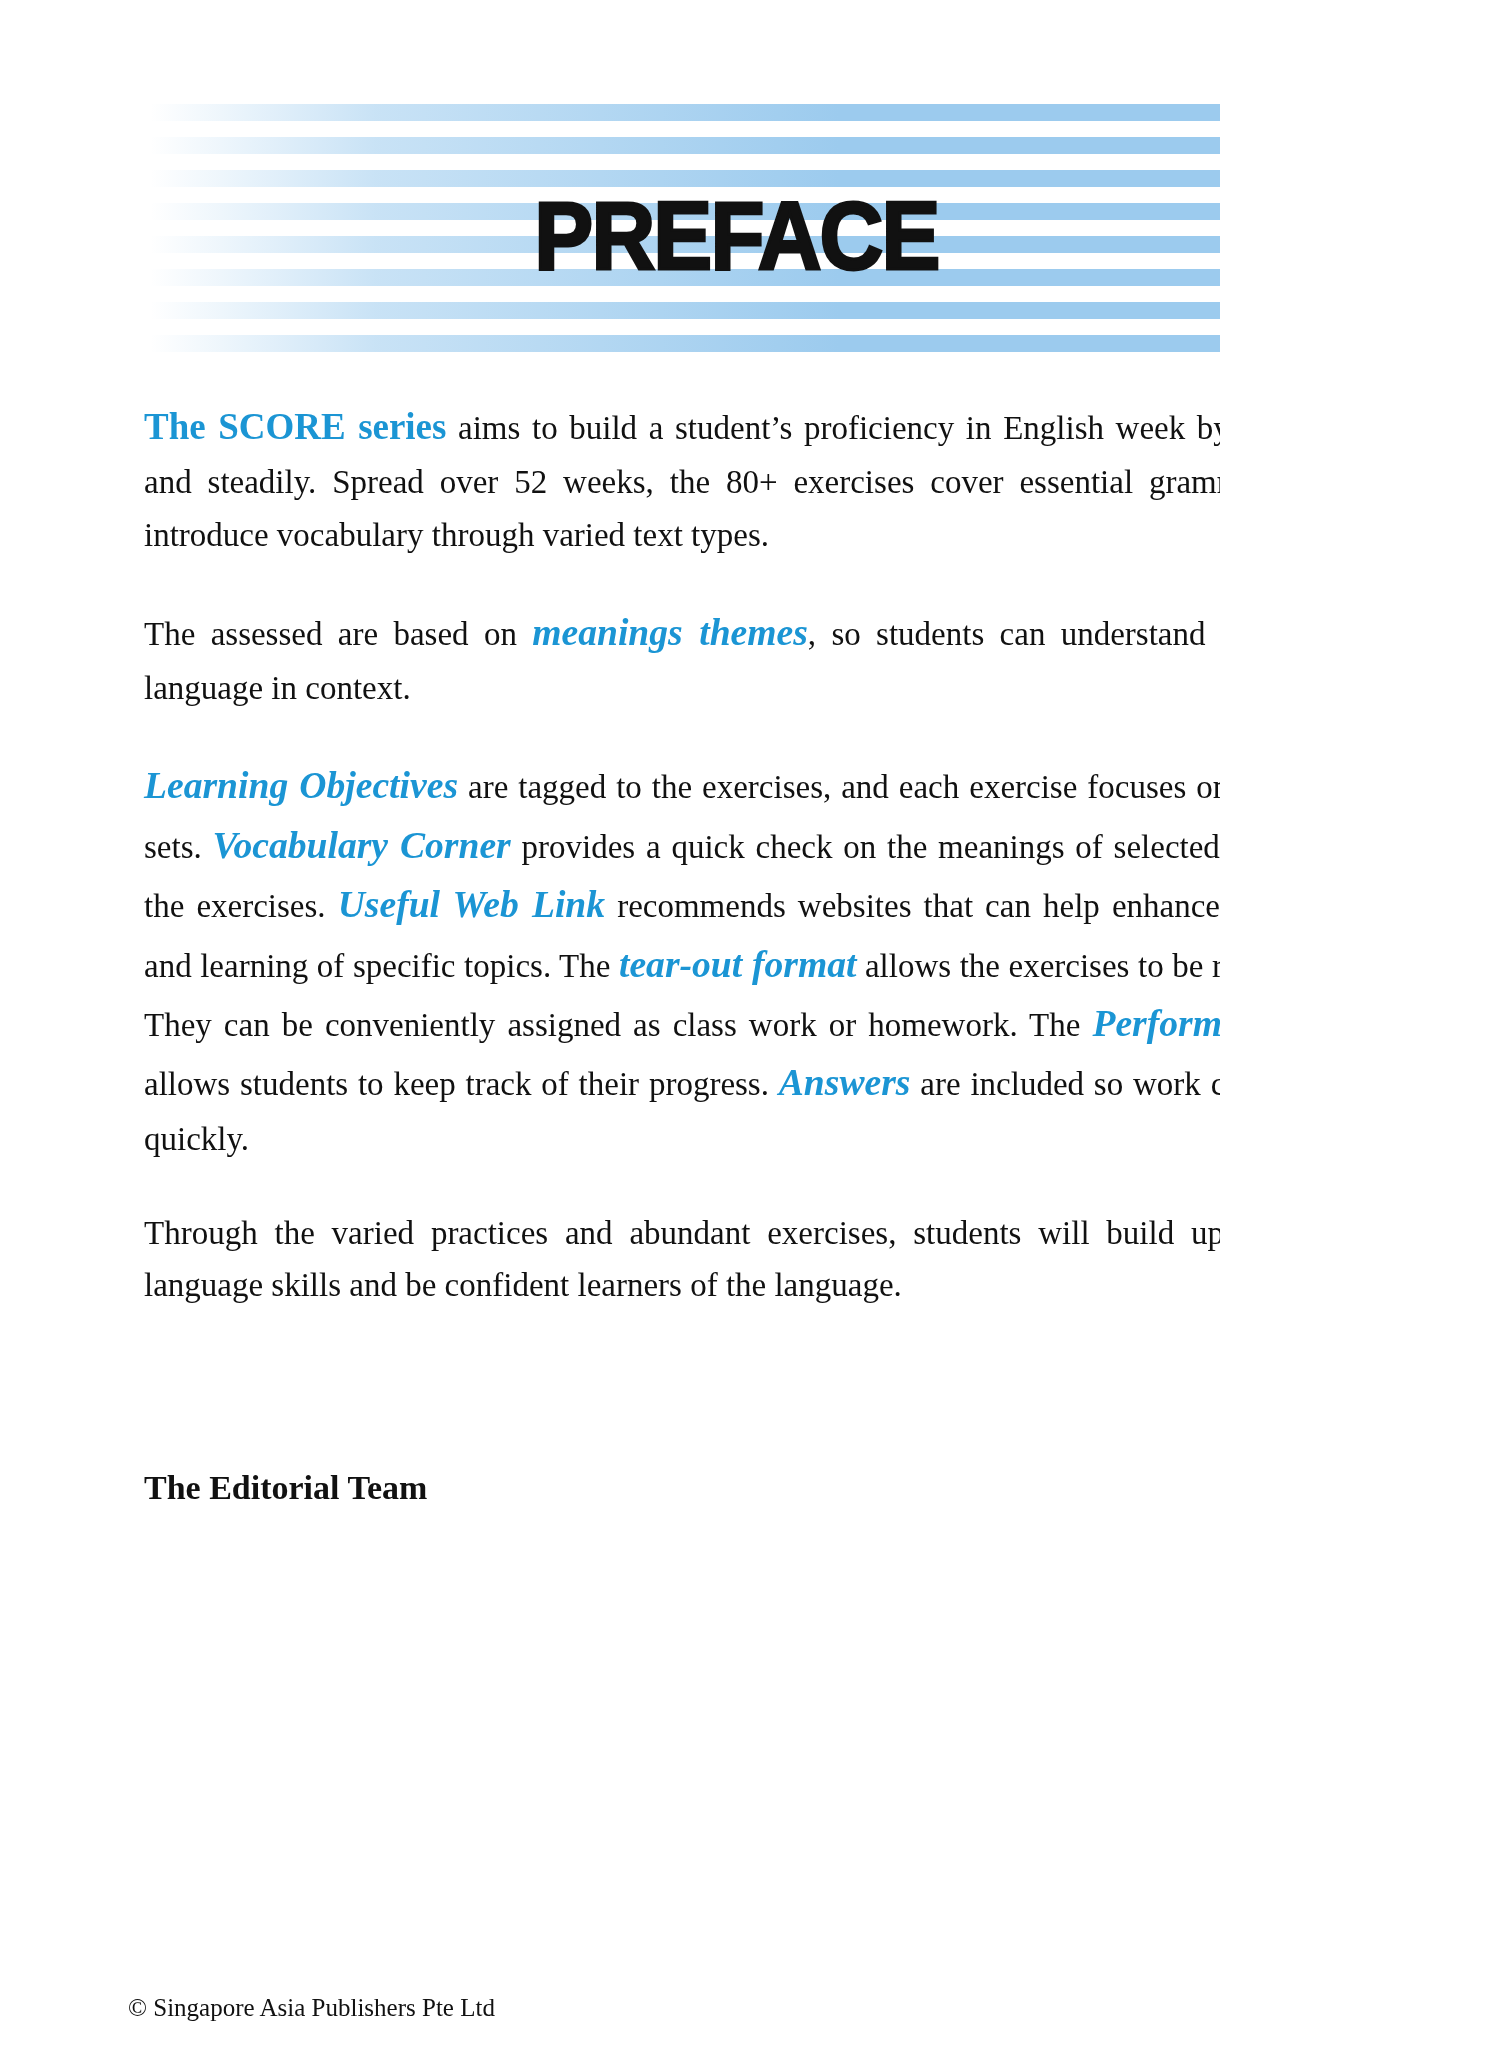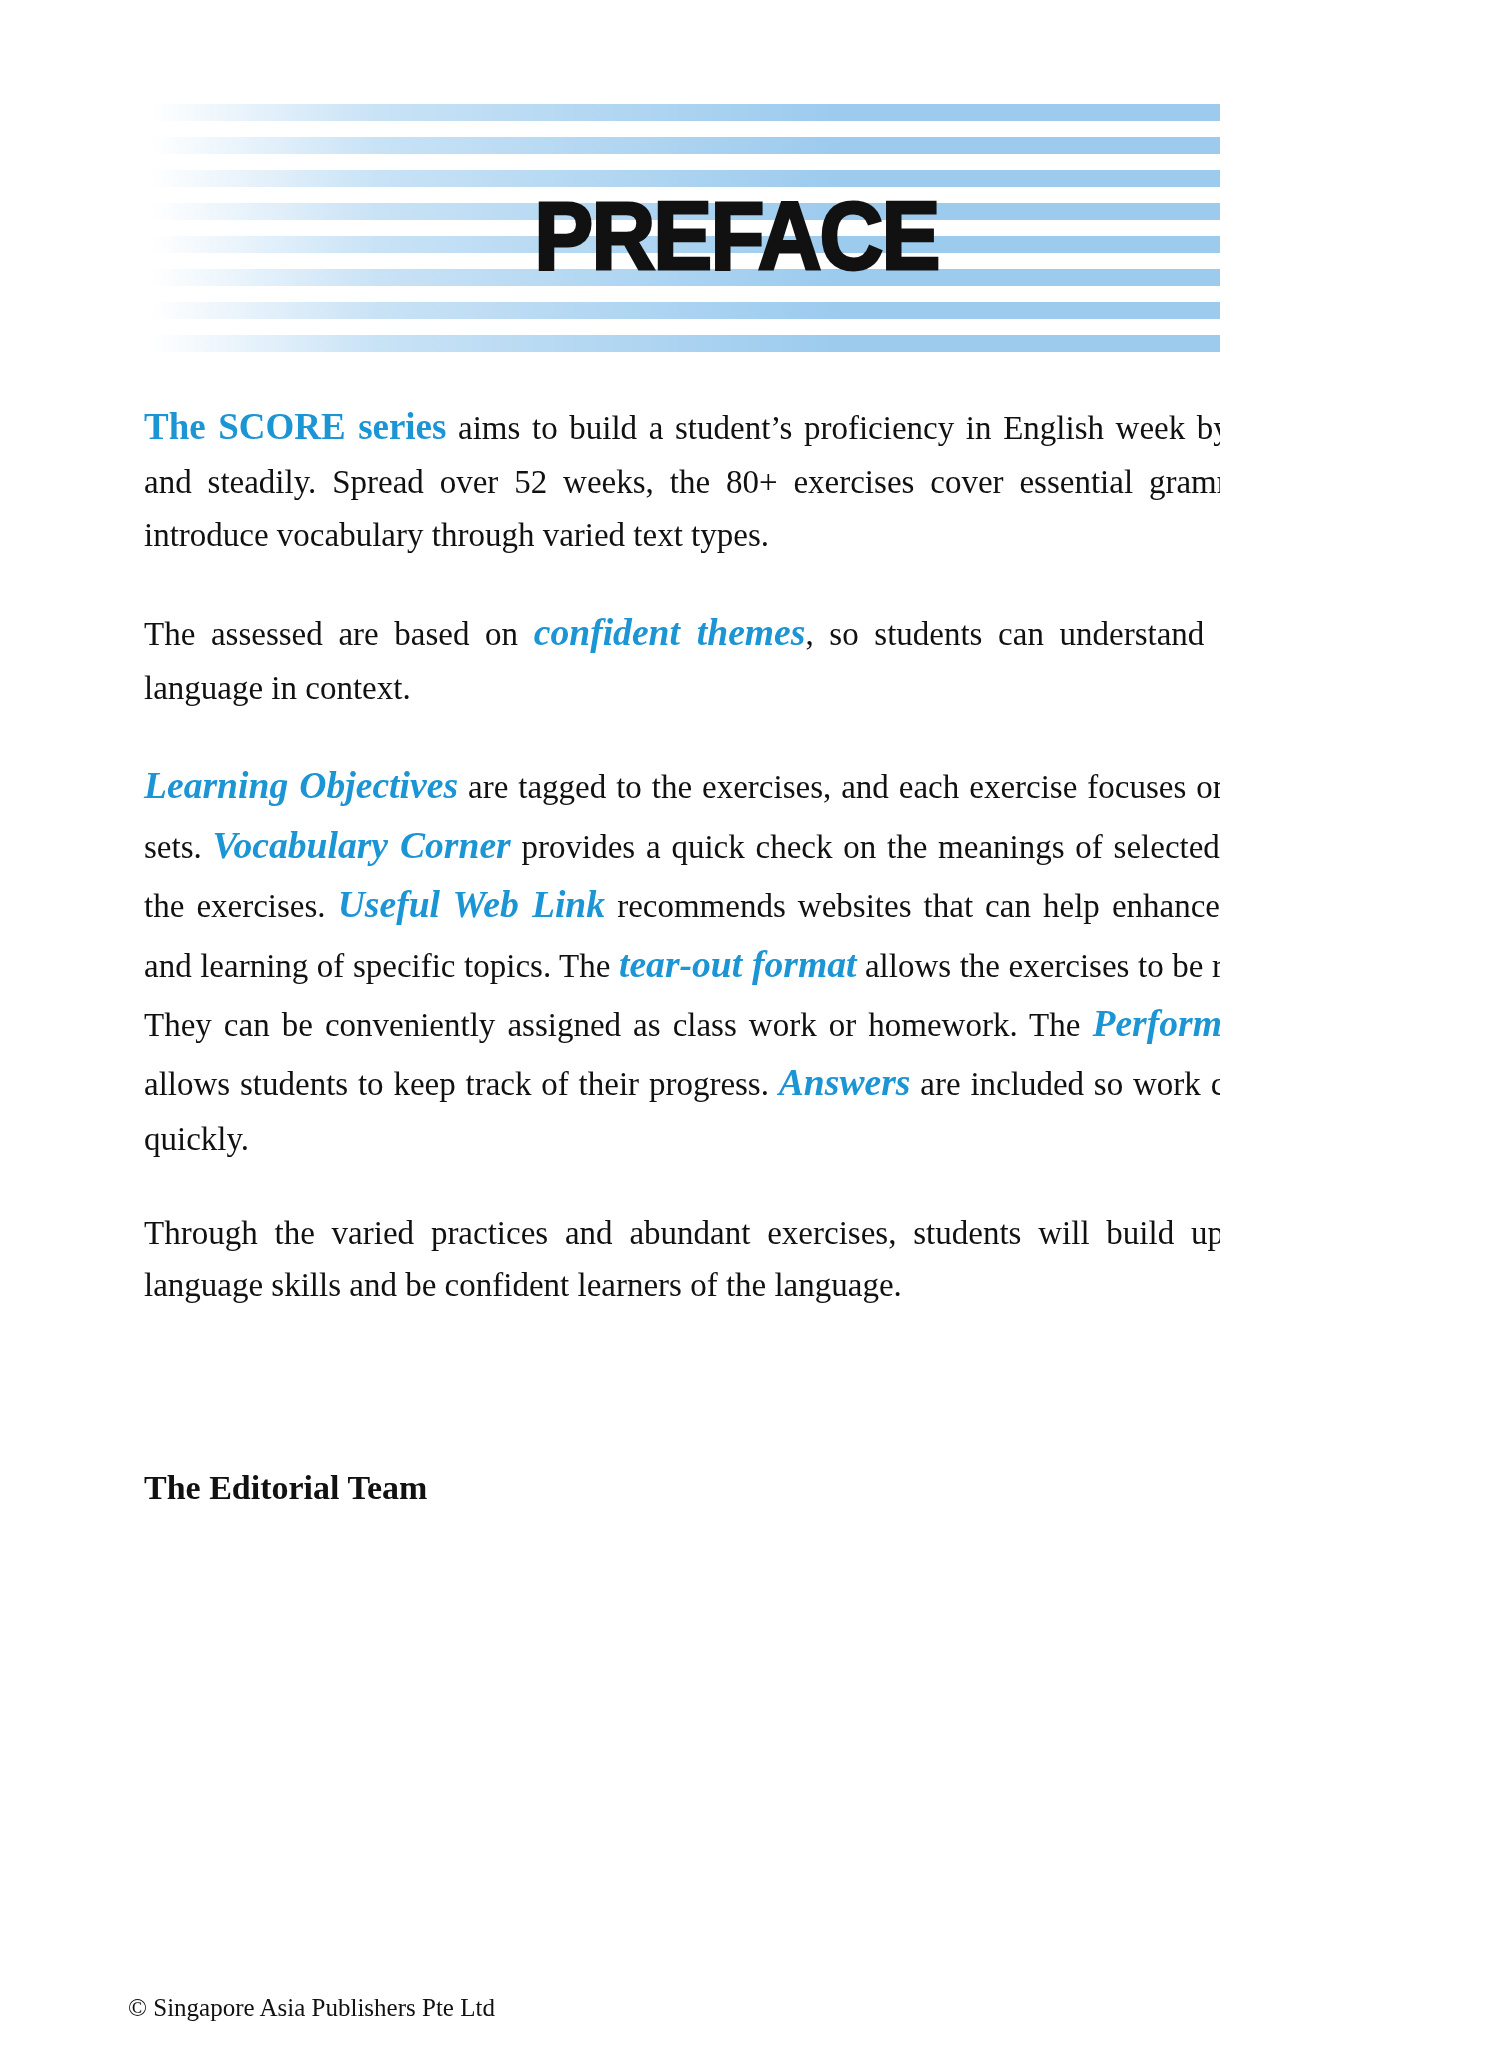--- a/index.html
+++ b/index.html
@@ -116,21 +116,21 @@
     <div class="stripe"></div>
     <div class="stripe"></div>
     <div class="stripe"></div>
     <div class="stripe"></div>
     <h1 class="page-title">PREFACE</h1>
   </div>
 
   <div class="content">
     <div id="preface-body">
         <p class="para"><span class="run-highlight-bold">The SCORE series</span><span class="run-normal"> aims to build a student’s proficiency in English week by week, slowly and steadily. Spread over 52 weeks, the 80+ exercises cover essential grammar items and introduce vocabulary through varied text types.</span></p>
-        <p class="para"><span class="run-normal">The assessed are based on </span><span class="run-highlight-italic">confident themes</span><span class="run-normal">, so students can understand the use of the language in context.</span></p>
+        <p class="para"><span class="run-normal">The assessed are based on </span><span class="run-highlight-italic">meanings themes</span><span class="run-normal">, so students can understand the use of the language in context.</span></p>
         <p class="para"><span class="run-highlight-italic">Learning Objectives</span><span class="run-normal"> are tagged to the exercises, and each exercise focuses on different skill sets. </span><span class="run-highlight-italic">Vocabulary Corner</span><span class="run-normal"> provides a quick check on the meanings of selected words used in the exercises. </span><span class="run-highlight-italic">Useful Web Link</span><span class="run-normal"> recommends websites that can help enhance understanding and learning of specific topics. The </span><span class="run-highlight-italic">tear-out format</span><span class="run-normal"> allows the exercises to be removed easily. They can be conveniently assigned as class work or homework. The </span><span class="run-highlight-italic">Performance Record</span><span class="run-normal"> allows students to keep track of their progress. </span><span class="run-highlight-italic">Answers</span><span class="run-normal"> are included so work can be assessed quickly.</span></p>
         <p class="para"><span class="run-normal">Through the varied practices and abundant exercises, students will build up their English language skills and be confident learners of the language.</span></p>
       </div>
     <div class="signoff">The Editorial Team</div>
   </div>
 
   <div class="footer">© Singapore Asia Publishers Pte Ltd</div>
 
 </div>
 

